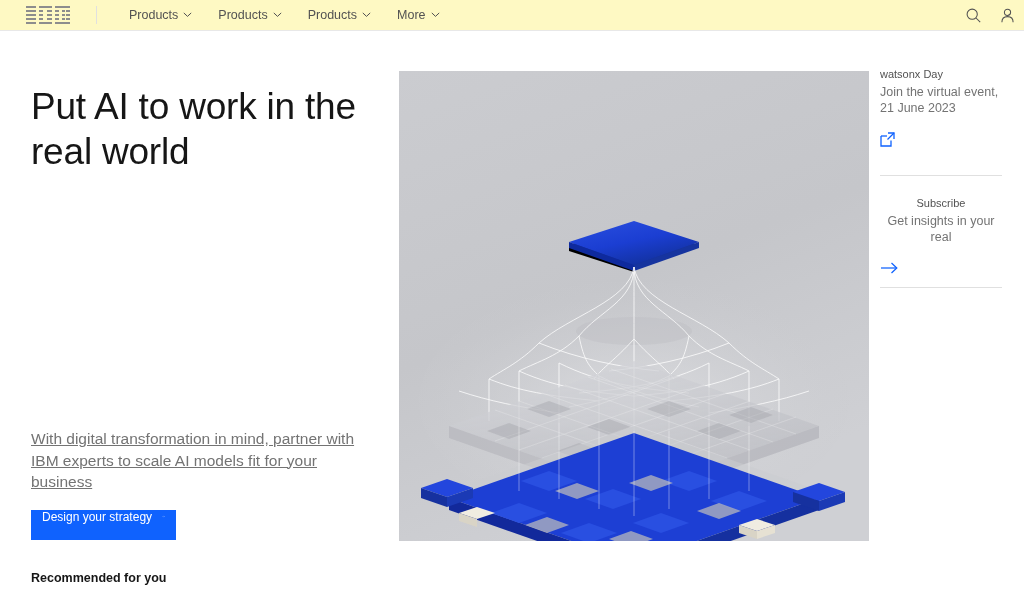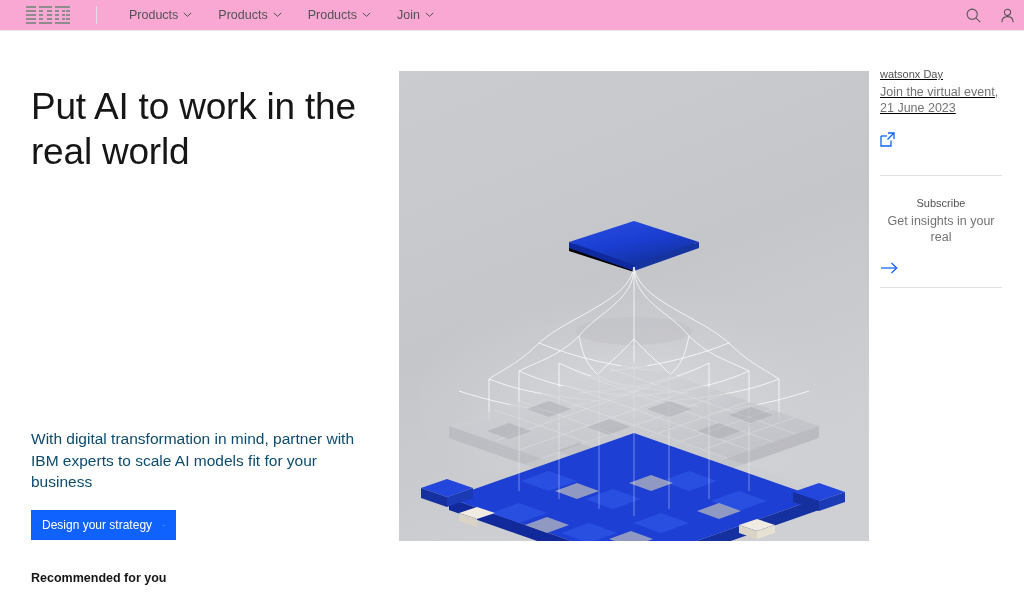--- a/index.html
+++ b/index.html
@@ -8,21 +8,21 @@
     background: #ffffff;
     font-family: "Liberation Sans", sans-serif;
     overflow: hidden;
   }
   .page { position: relative; width: 1024px; height: 593px; }
 
   
   .masthead {
     position: absolute; top: 0; left: 0;
     width: 1024px; height: 31px;
-    background: #f9a8d4;
+    background: #fef9c3;
     border-bottom: 1px solid #e8e8e8;
     display: flex; align-items: center;
   }
   .logo-wrap {
     width: 96px; height: 31px;
     display: flex; align-items: center; justify-content: center;
   }
   .ibm-logo { display: block; }
   .nav-divider {
     width: 1px; height: 18px; background: #e0e0e0; margin-right: 19px;
@@ -51,27 +51,27 @@
     width: 330px;
     font-size: 37px; line-height: 45px;
     font-weight: 300; color: #161616;
     letter-spacing: -0.2px;
     margin-top: 14px;
   }
   .hero-sub {
     position: absolute; left: 31px; top: 428px;
     width: 345px;
     font-size: 15.5px; line-height: 21.5px;
-    color: #0c4a6e; font-weight: 400;
+    color: #737373; font-weight: 400; text-decoration: underline;
   }
   .cta-button {
     position: absolute; left: 31px; top: 510px;
     width: 145px; height: 30px;
     background: #0f62fe; border: none;
-    display: flex; align-items: center; justify-content: space-between;
+    display: flex; align-items: flex-start; justify-content: space-between;
     padding: 0 11px 0 11px;
     cursor: pointer;
   }
   .cta-label {
     font-size: 12px; color: #ffffff; font-family: "Liberation Sans", sans-serif;
     white-space: nowrap;
   }
   .cta-arrow { display: block; margin-left: 10px; }
 
   .recommended {
@@ -83,21 +83,21 @@
   .hero-image {
     position: absolute; left: 399px; top: 71px;
     width: 470px; height: 470px;
     background: linear-gradient(160deg, #c9cace 0%, #c6c7cb 45%, #cdced2 100%);
     overflow: hidden;
   }
   .hero-svg { position: absolute; inset: 0; display: block; }
 
   
   .rail { position: absolute; left: 880px; top: 66px; width: 122px; }
-  .rail-card { position: relative; text-decoration: underline; }
+  .rail-card { position: relative; }
   .rail-eyebrow {
     font-size: 11px; color: #525252; line-height: 16px; margin-bottom: 2px;
   }
   .rail-link {
     font-size: 12.5px; line-height: 16px; color: #737373;
     cursor: pointer; display: block; text-decoration: none;
   }
   .rail-icon { margin-top: 16px; display: block; cursor: pointer; }
   .rail-rule {
     position: absolute; left: 880px; width: 122px; height: 1px;
@@ -158,21 +158,21 @@
           <path d="M0.8 0.9 L4.5 4.4 L8.2 0.9" fill="none" stroke="#525252" stroke-width="1"></path>
         </svg>
       </div>
       <div class="nav-item">
         <span>Products</span>
         <svg class="caret" width="9" height="6" viewBox="0 0 9 6">
           <path d="M0.8 0.9 L4.5 4.4 L8.2 0.9" fill="none" stroke="#525252" stroke-width="1"></path>
         </svg>
       </div>
       <div class="nav-item">
-        <span>Join</span>
+        <span>More</span>
         <svg class="caret" width="9" height="6" viewBox="0 0 9 6">
           <path d="M0.8 0.9 L4.5 4.4 L8.2 0.9" fill="none" stroke="#525252" stroke-width="1"></path>
         </svg>
       </div>
     </nav>
 
     <div class="masthead-right">
       <div class="icon-btn">
         <svg width="17" height="17" viewBox="0 0 17 17">
           <circle cx="7.2" cy="7.2" r="5.1" fill="none" stroke="#525252" stroke-width="1.05"></circle>

